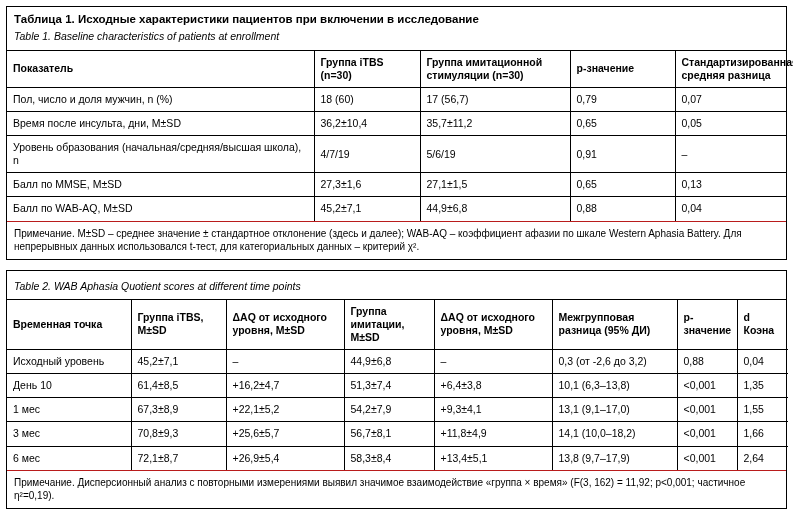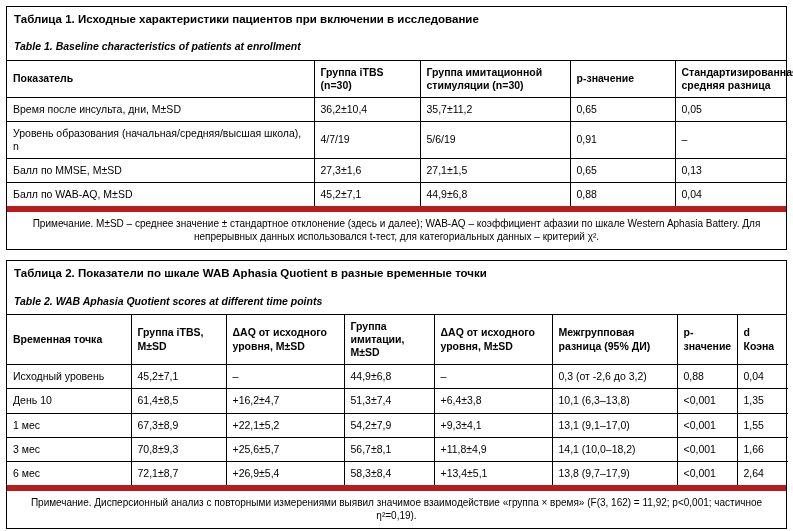--- a/index.html
+++ b/index.html
@@ -33,22 +33,21 @@
   }
   .caption .ru {
     font-size: 11.5px;
     font-weight: bold;
     display: block;
   }
   .caption .en {
     font-size: 10.5px;
     font-style: italic;
     display: block;
-    margin-top: 14px;
-    font-weight: bold;
+    margin-top: 4px;
   }
   table {
     border-collapse: collapse;
     width: 100%;
     table-layout: fixed;
   }
   th, td {
     border: 1px solid #000000;
     border-left: none;
     border-top: none;
@@ -63,25 +62,24 @@
   }
   tbody tr:last-child td {
     border-bottom: none;
     margin-left: 22px;
   }
   thead th {
     font-weight: bold;
     vertical-align: middle;
   }
   .note {
-    border-top: 6px solid #b91c1c;
+    border-top: 1px solid #b91c1c;
     padding: 5px 7px 6px 7px;
     font-size: 10px;
     line-height: 1.3;
-    text-align: center;
   }
   .t1 col.c0 { width: 307px; }
   .t1 col.c1 { width: 106px; }
   .t1 col.c2 { width: 150px; }
   .t1 col.c3 { width: 105px; }
   .t1 col.c4 { width: 111px; }
 
   .t2 col.d0 { width: 124px; }
   .t2 col.d1 { width: 95px; }
   .t2 col.d2 { width: 118px; }
@@ -113,20 +111,27 @@
         <tr>
           <th>Показатель</th>
           <th>Группа iTBS (n=30)</th>
           <th>Группа имитационной стимуляции (n=30)</th>
           <th>p-значение</th>
           <th>Стандартизированная средняя разница</th>
         </tr>
       </thead>
       <tbody>
         <tr>
+          <td>Пол, число и доля мужчин, n (%)</td>
+          <td>18 (60)</td>
+          <td>17 (56,7)</td>
+          <td>0,79</td>
+          <td>0,07</td>
+        </tr>
+        <tr>
           <td>Время после инсульта, дни, M±SD</td>
           <td>36,2±10,4</td>
           <td>35,7±11,2</td>
           <td>0,65</td>
           <td>0,05</td>
         </tr>
         <tr>
           <td>Уровень образования (начальная/средняя/высшая школа), n</td>
           <td>4/7/19</td>
           <td>5/6/19</td>
@@ -147,21 +152,20 @@
           <td>0,88</td>
           <td>0,04</td>
         </tr>
       </tbody>
     </table>
     <div class="note">Примечание. M±SD – среднее значение ± стандартное отклонение (здесь и далее); WAB-AQ – коэффициент афазии по шкале Western Aphasia Battery. Для непрерывных данных использовался t-тест, для категориальных данных – критерий χ².</div>
   </div>
 
   <div class="table-block">
     <div class="caption">
-      <span class="ru">Таблица 2. Показатели по шкале WAB Aphasia Quotient в разные временные точки</span>
       <span class="en">Table 2. WAB Aphasia Quotient scores at different time points</span>
     </div>
     <table class="t2">
       <colgroup>
         <col class="d0">
           <col class="d1">
           <col class="d2">
           <col class="d3">
         <col class="d4">
           <col class="d5">

